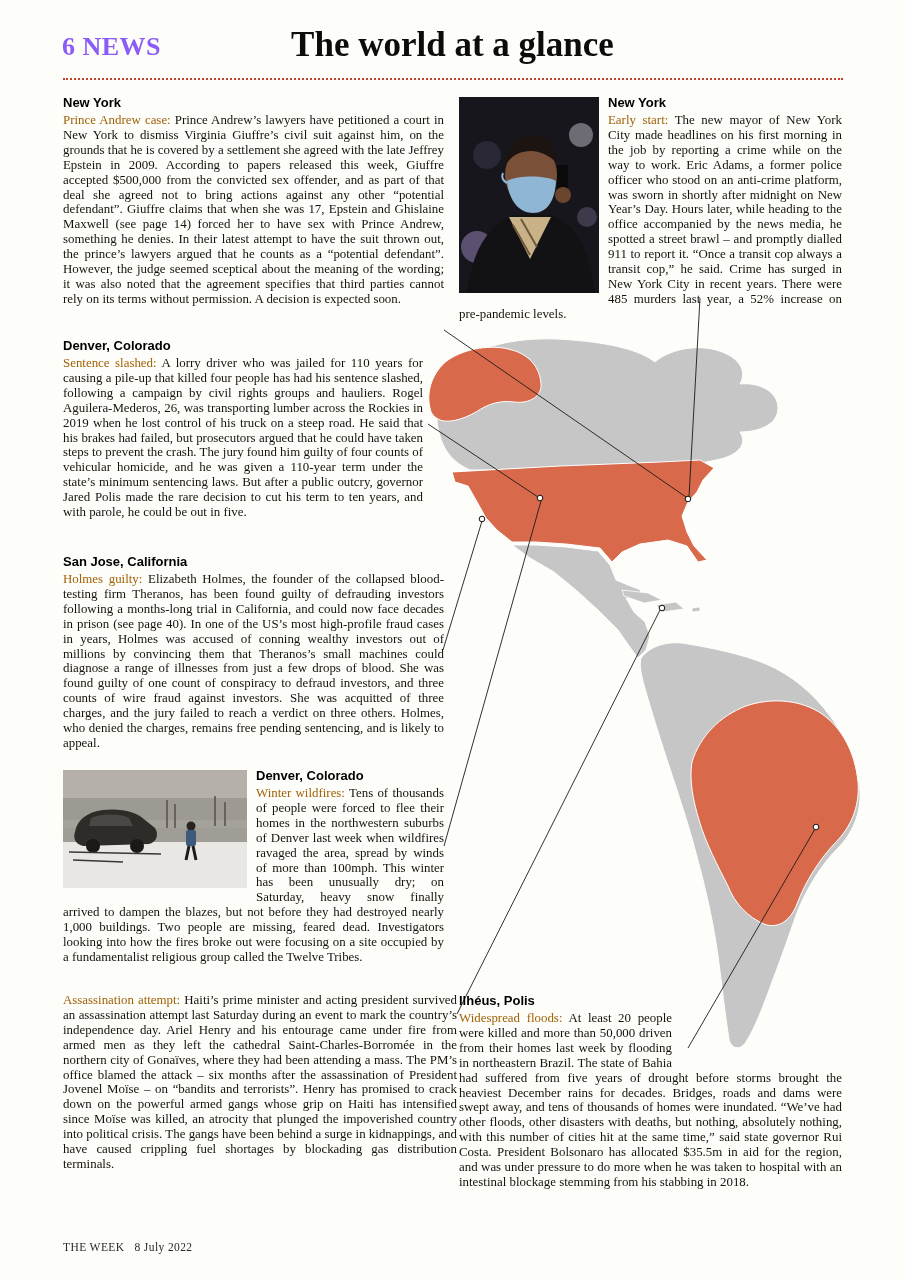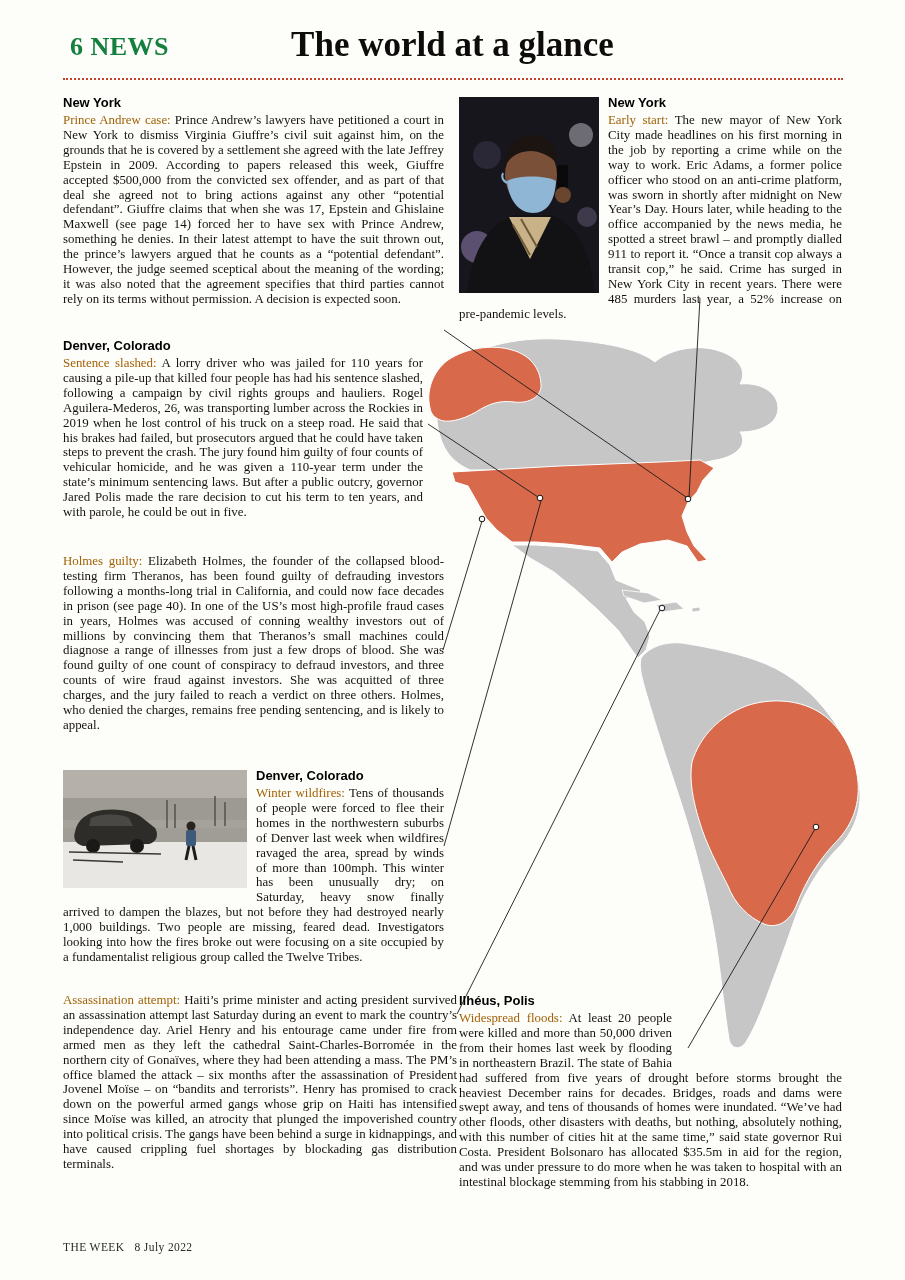--- a/index.html
+++ b/index.html
@@ -8,21 +8,21 @@
     position:relative; background:#fdfdfa;
     font-family:"Liberation Serif","DejaVu Serif",serif;
     color:#17120e; overflow:hidden;
   }
   .abs { position:absolute; }
   #map-svg { position:absolute; left:0; top:0; z-index:0; pointer-events:none; }
   .story, .hdr, #footer { z-index:2; }
 
   #six-news {
     left:62px; top:32px; font-size:26px; font-weight:bold;
-    color:#15803d; letter-spacing:0.5px;margin-left:8px;
+    color:#8b5cf6; letter-spacing:0.5px;
   }
   #page-title {
     left:150px; right:150px; top:25px; text-align:center;
     font-size:35px; font-weight:bold; color:#0e0c0a;
   }
   #rule { left:63px; right:62px; top:78px; height:0; border-top:2px dotted #c8402e; }
 
   .story h3 {
     font-family:"Liberation Sans","DejaVu Sans",sans-serif;
     font-size:13px; font-weight:bold; color:#000; margin-bottom:3px;
@@ -122,20 +122,21 @@
   <h3>New York</h3>
   <p><span class="lead">Early start:</span> <span>The new mayor of New York City made headlines on his first morning in the job by reporting a crime while on the way to work. Eric Adams, a former police officer who stood on an anti-crime platform, was sworn in shortly after midnight on New Year’s Day. Hours later, while heading to the office accompanied by the news media, he spotted a street brawl – and promptly dialled 911 to report it. “Once a transit cop always a transit cop,” he said. Crime has surged in New York City in recent years. There were 485 murders last year, a 52% increase on pre-pandemic levels.</span></p>
 </section>
 
 <section class="story abs" style="left:63px;top:338px;width:360px;">
   <h3>Denver, Colorado</h3>
   <p><span class="lead">Sentence slashed:</span> <span>A lorry driver who was jailed for 110 years for causing a pile-up that killed four people has had his sentence slashed, following a campaign by civil rights groups and hauliers. Rogel Aguilera-Mederos, 26, was transporting lumber across the Rockies in 2019 when he lost control of his truck on a steep road. He said that his brakes had failed, but prosecutors argued that he could have taken steps to prevent the crash. The jury found him guilty of four counts of vehicular homicide, and he was given a 110-year term under the state’s minimum sentencing laws. But after a public outcry, governor Jared Polis made the rare decision to cut his term to ten years, and with parole, he could be out in five.</span></p>
 </section>
 
 <section class="story abs" style="left:63px;top:554px;width:381px;">
+  <h3>San Jose, California</h3>
   <p><span class="lead">Holmes guilty:</span> <span>Elizabeth Holmes, the founder of the collapsed blood-testing firm Theranos, has been found guilty of defrauding investors following a months-long trial in California, and could now face decades in prison (see page 40). In one of the US’s most high-profile fraud cases in years, Holmes was accused of conning wealthy investors out of millions by convincing them that Theranos’s small machines could diagnose a range of illnesses from just a few drops of blood. She was found guilty of one count of conspiracy to defraud investors, and three counts of wire fraud against investors. She was acquitted of three charges, and the jury failed to reach a verdict on three others. Holmes, who denied the charges, remains free pending sentencing, and is likely to appeal.</span></p>
 </section>
 
 <section class="story abs" style="left:63px;top:768px;width:381px;">
   <svg class="photo" width="184" height="118" viewBox="0 0 184 118">
     <rect width="184" height="118" fill="#c9c5bf"></rect>
     <rect width="184" height="50" fill="#b5b1aa"></rect>
     <rect y="28" width="184" height="32" fill="#8e8a84" opacity="0.6"></rect>
     <path d="M 104,30 L 104,58 M 112,34 L 112,58 M 152,26 L 152,56 M 162,32 L 162,56" stroke="#56514b" stroke-width="1.5"></path>
     <rect y="58" width="184" height="14" fill="#a09c96"></rect>

